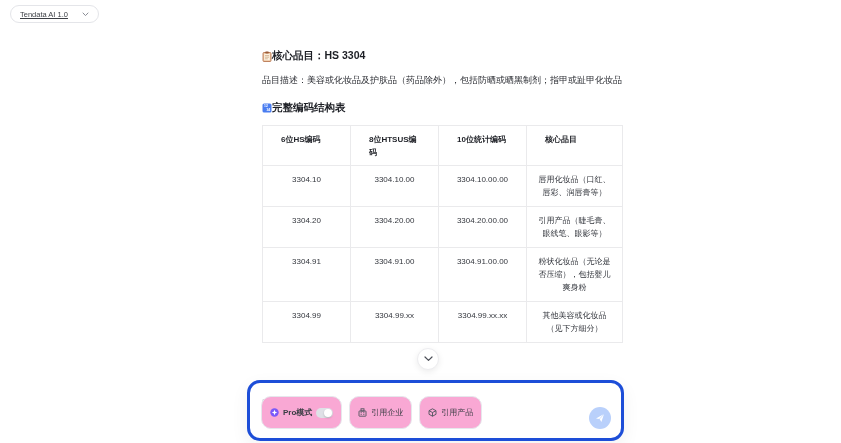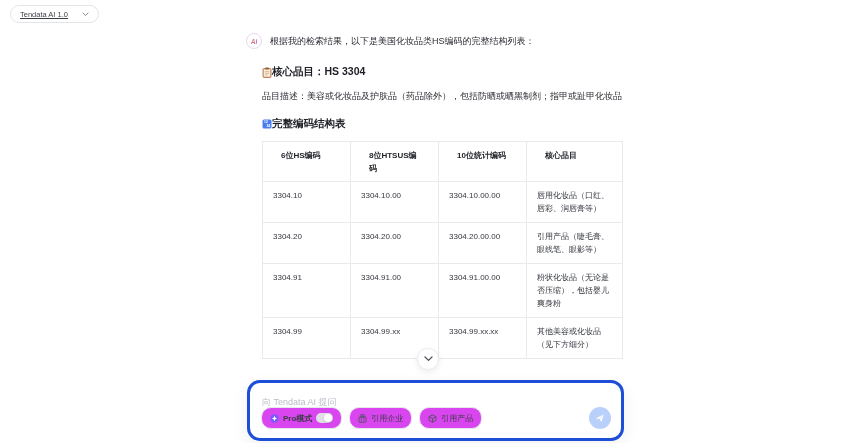--- a/index.html
+++ b/index.html
@@ -29,40 +29,40 @@
   .sec-head { margin-top:16px; display:flex; align-items:center; gap:0;
     font-size:10.5px; font-weight:bold; color:#1c1e24;text-align:right; }
   .sec-head.small-gap { margin-top:14px; }
   .desc { margin-top:10px; font-size:9px; color:#2b2d33; line-height:14px; }
 
   
   table { margin-top:10px; width:360px; border-collapse:collapse; table-layout:fixed; }
   th,td { border:1px solid #eaeaec; text-align:left; vertical-align:top;
     padding:7px 10px; font-size:8px; line-height:13px; }
   th { font-weight:bold; color:#1f2127; padding:7px 18px 6px; }
-  td { color:#33363d; }
+  td { color:#33363d;text-align:center; }
   col.c1,col.c2,col.c3 { width:88px; } col.c4 { width:96px; }
 
   
   .collapse-btn { position:absolute; left:417px; top:348px; width:22px; height:22px;
     border-radius:50%; background:#fff; border:1px solid #ededf0;
     box-shadow:0 2px 6px rgba(0,0,0,.08); display:flex; align-items:center;
     justify-content:center; cursor:pointer; }
 
   
   .composer { position:absolute; left:247px; top:380px; width:377px; height:61px;
     background:#fff; border:3px solid #1d4ed8; border-radius:13px;
     box-shadow:0 6px 18px rgba(31,35,41,.06); padding:8px 12px 8px; }
   .composer input { border:none; outline:none; width:280px; font-size:9px;
     color:#33363d; background:transparent;
     font-family:"Liberation Sans","DejaVu Sans",sans-serif; }
   .composer input::placeholder { color:#b8bcc6; }
   .composer-tools { position:absolute; left:11px; bottom:9px; display:flex; gap:7px; }
-  .pill { display:flex; align-items:center; gap:4px; height:22px; padding:0 8px;
-    border:1px solid #e6e7ec; border-radius:10px; background:#d946ef; font-size:8px;
+  .pill { display:flex; align-items:center; gap:4px; height:33px; padding:0 8px;
+    border:1px solid #e6e7ec; border-radius:10px; background:#f9a8d4; font-size:8px;
     color:#3a3d44; font-weight:bold; cursor:pointer; }
   .pill .plain { font-weight:normal; }
   .toggle { width:17px; height:10px; border-radius:5px; background:#dfe1e7;
     position:relative; cursor:pointer; }
   .toggle .knob { position:absolute; right:1px; top:1px; width:8px; height:8px;
     border-radius:50%; background:#fff; box-shadow:0 1px 2px rgba(0,0,0,.2); }
   .send-btn { position:absolute; right:10px; bottom:9px; width:22px; height:22px;
     border-radius:50%; background:#b9d0fb; display:flex; align-items:center;
     justify-content:center; cursor:pointer; }
 
@@ -76,26 +76,20 @@
   <div class="model-selector">
     <span>Tendata AI 1.0</span>
     <span class="icon">
       <svg width="7" height="5" viewBox="0 0 7 5">
           <polyline points="1,1 3.5,3.6 6,1" fill="none" stroke="#8a8d95" stroke-width="1" stroke-linecap="round"></polyline>
         </svg>
     </span>
   </div>
 
   <div class="content">
-    <div class="msg-head">
-      <div class="avatar">
-        <span>AI</span>
-      </div>
-      <div class="intro">根据我的检索结果，以下是美国化妆品类HS编码的完整结构列表：</div>
-    </div>
 
     <div class="body-col">
 
       <div class="sec-head">
         <span class="icon">
           <svg width="10" height="11" viewBox="0 0 10 11">
             <rect x="1" y="1.5" width="8" height="9" rx="1" fill="#efc9a6" stroke="#b06a43" stroke-width="0.8"></rect>
             <rect x="2.2" y="2.8" width="5.6" height="6.4" fill="#fbf2e2"></rect>
             <rect x="3.2" y="0.4" width="3.6" height="2.2" rx="0.8" fill="#9a5b38"></rect>
             <line x1="3" y1="4.6" x2="7" y2="4.6" stroke="#c9a07a" stroke-width="0.7"></line>

